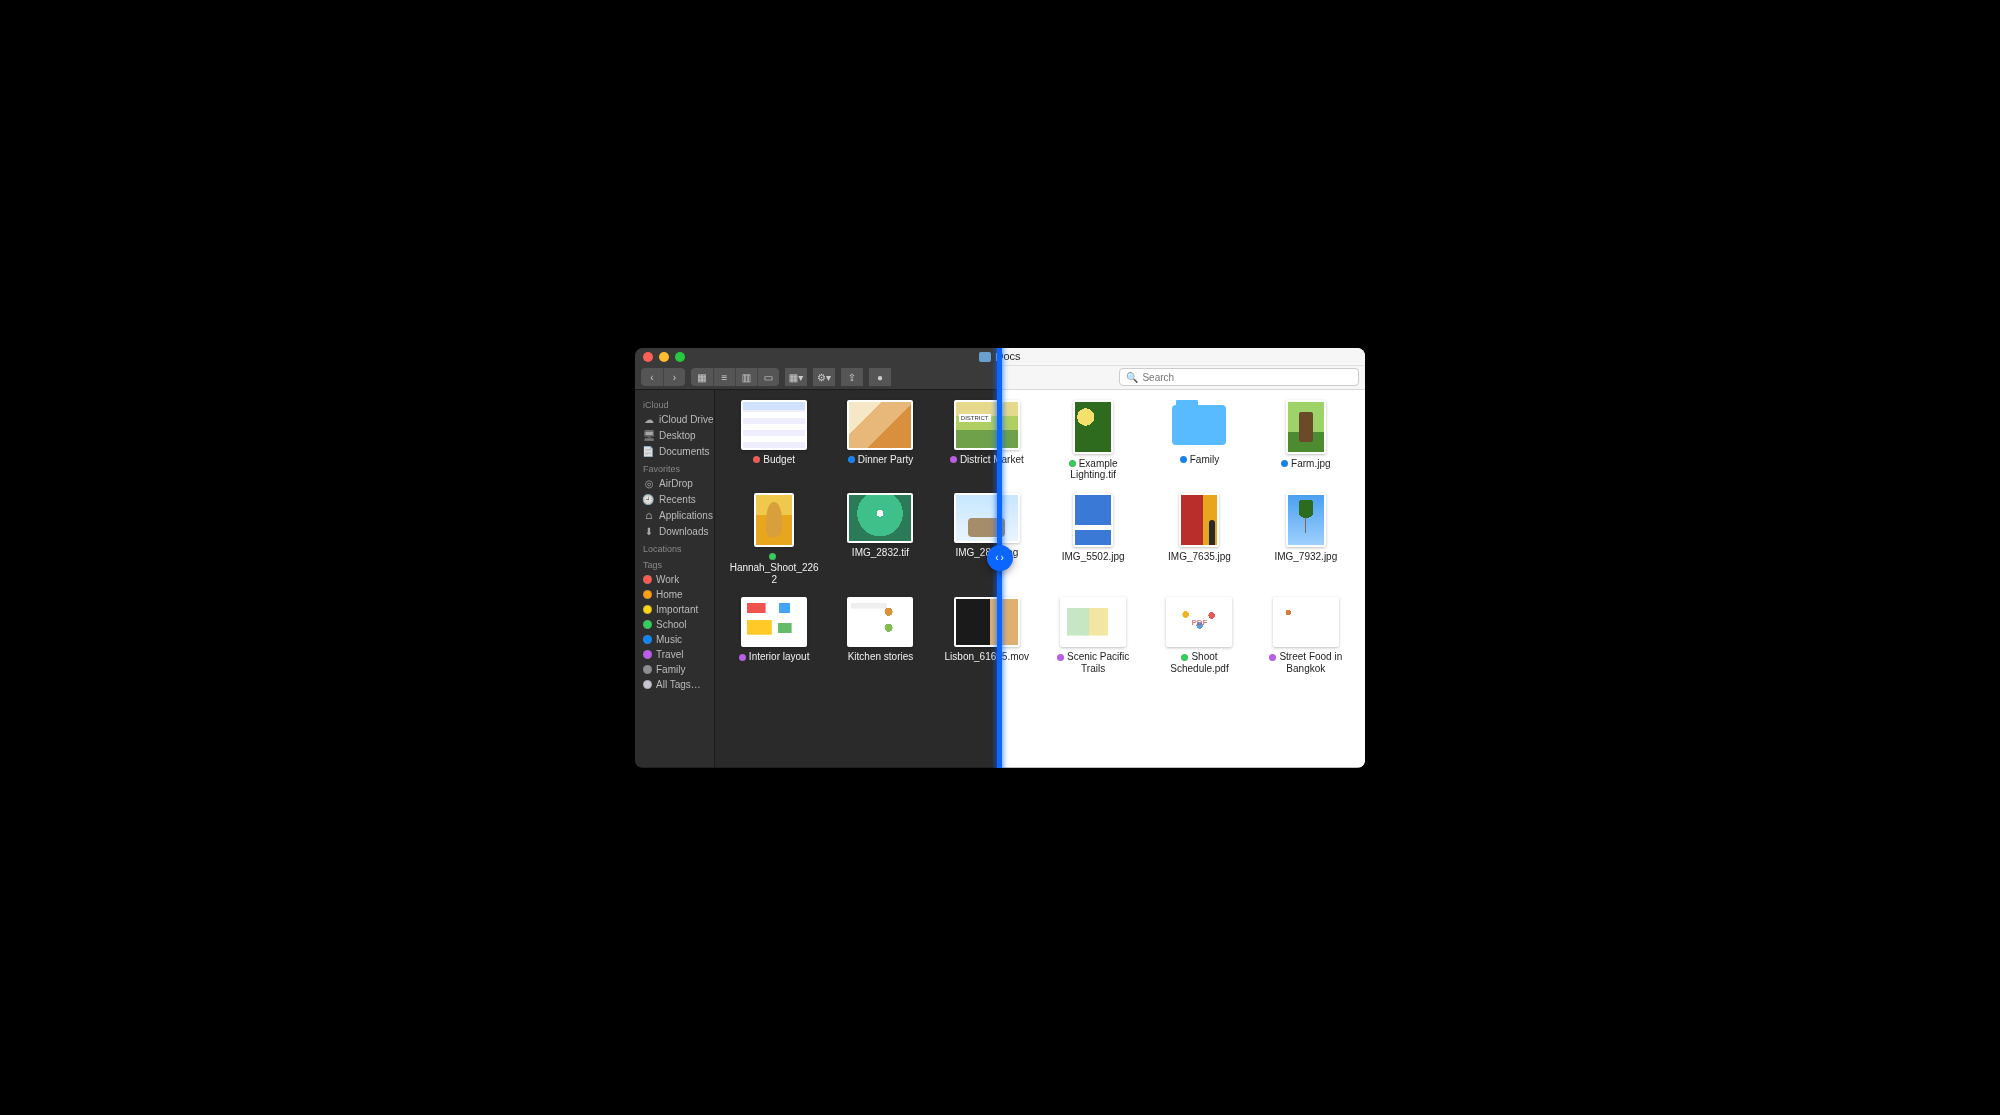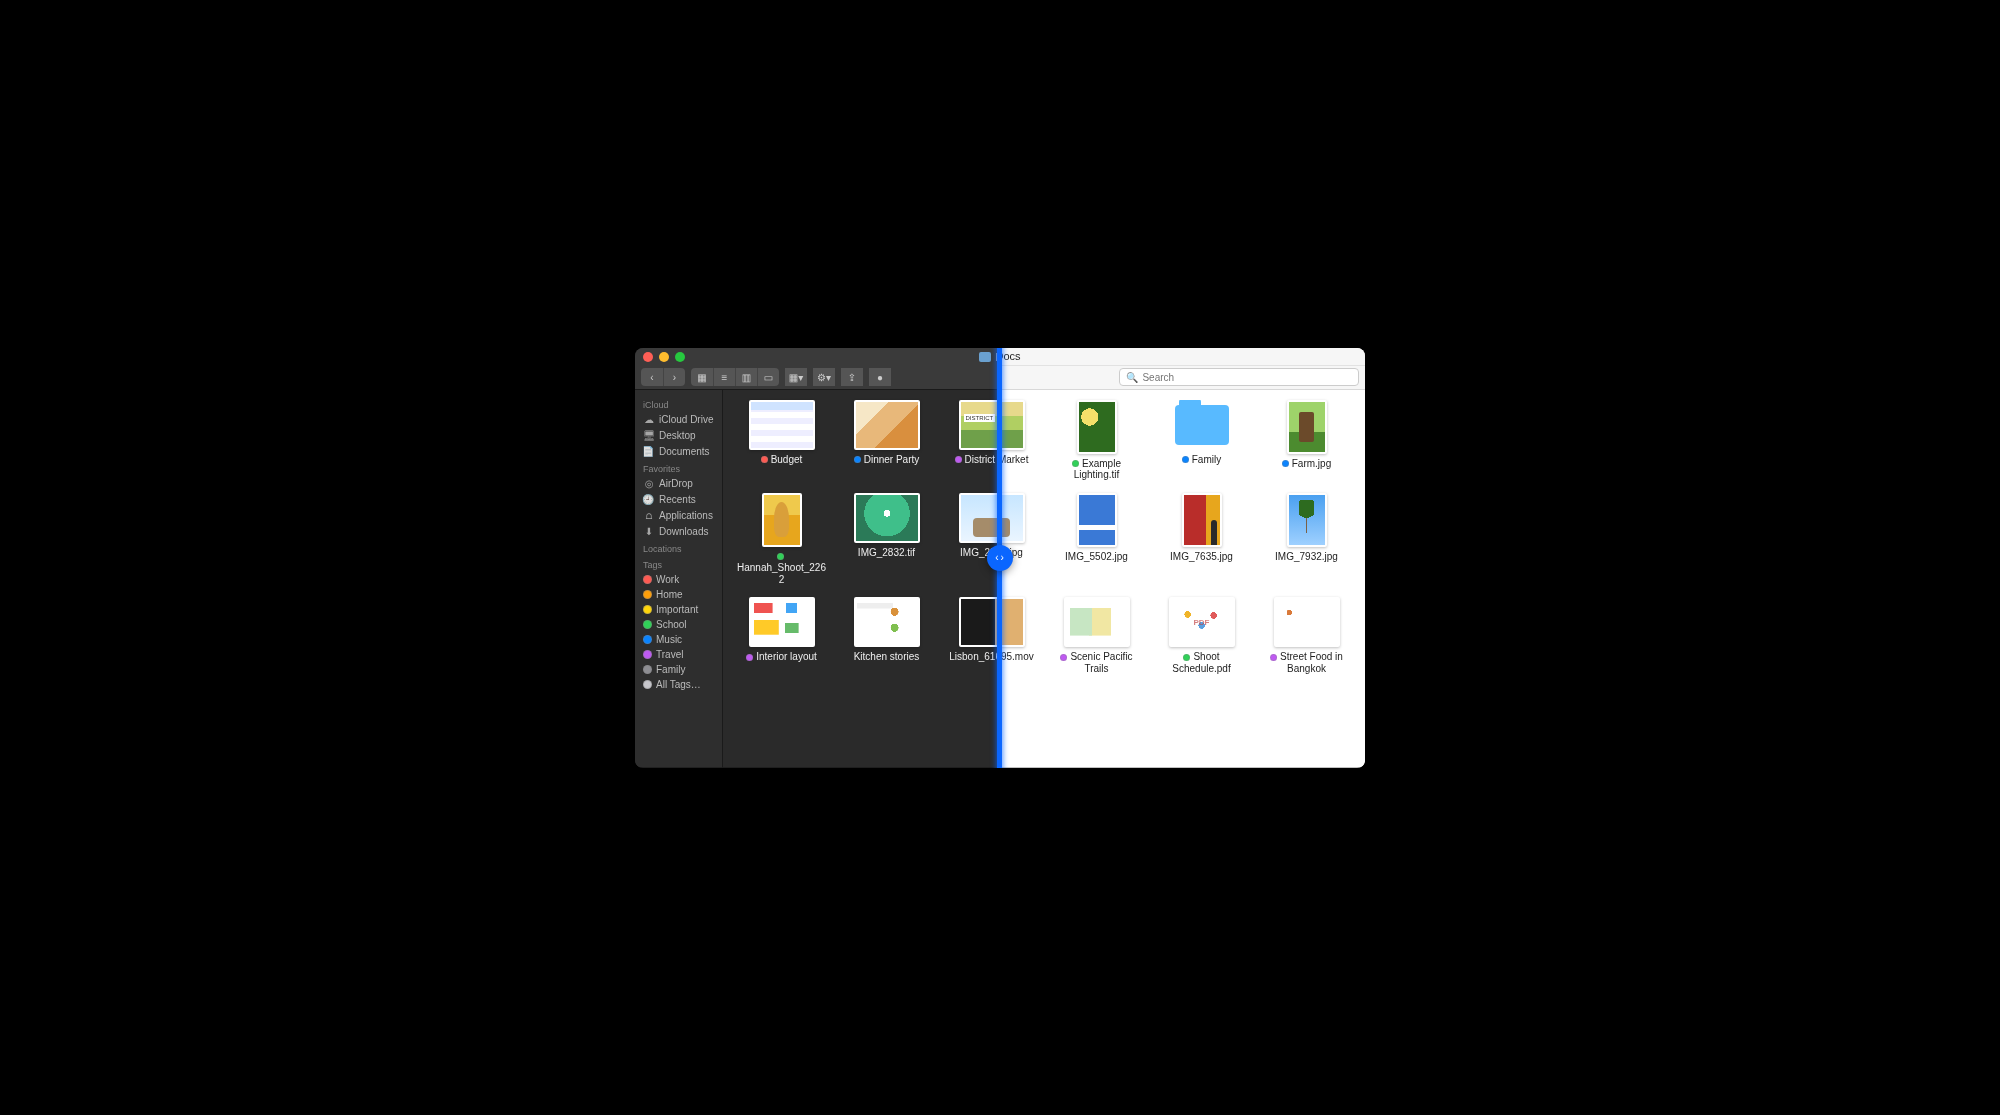--- a/index.html
+++ b/index.html
@@ -38,21 +38,21 @@
 .btn.active { background: #6a6a6a; }
 .window.right .btn.active { background: #e6e6e6; }
 .spacer { flex: 1; }
 .search { display: flex; align-items: center; height: 18px; border-radius: 4px; padding: 0 6px; gap: 4px; width: 240px; }
 .window.left .search { background: #555; color: #aaa; }
 .window.right .search { background: #fff; border: 1px solid #ccc; color: #888; }
 .search input { border: 0; background: transparent; outline: 0; font-size: 10px; width: 100%; color: inherit; }
 
 
 .body { flex: 1; display: flex; overflow: hidden; }
-.sidebar { width: 88px; padding: 6px 4px; display: flex; flex-direction: column; overflow: hidden; font-size: 10px; }
+.sidebar { width: 80px; padding: 6px 4px; display: flex; flex-direction: column; overflow: hidden; font-size: 10px; }
 .window.left .sidebar { background: #2e2e2e; border-right: 1px solid #1a1a1a; color: #bbb; }
 .window.right .sidebar { background: #f0f0f4; border-right: 1px solid #d8d8d8; color: #444; }
 .sb-header { font-size: 9px; text-transform: none; margin: 4px 4px 2px; }
 .window.left .sb-header { color: #888; }
 .window.right .sb-header { color: #888; }
 .sb-item { display: flex; align-items: center; gap: 4px; padding: 2px 4px; border-radius: 3px; cursor: pointer; white-space: nowrap; }
 .sb-ico { width: 12px; height: 12px; display: inline-flex; align-items: center; justify-content: center; opacity: .85; flex: none; }
 .tag-dot { width: 9px; height: 9px; border-radius: 50%; border: 1px solid rgba(128,128,128,.4); flex: none; }
 
 

